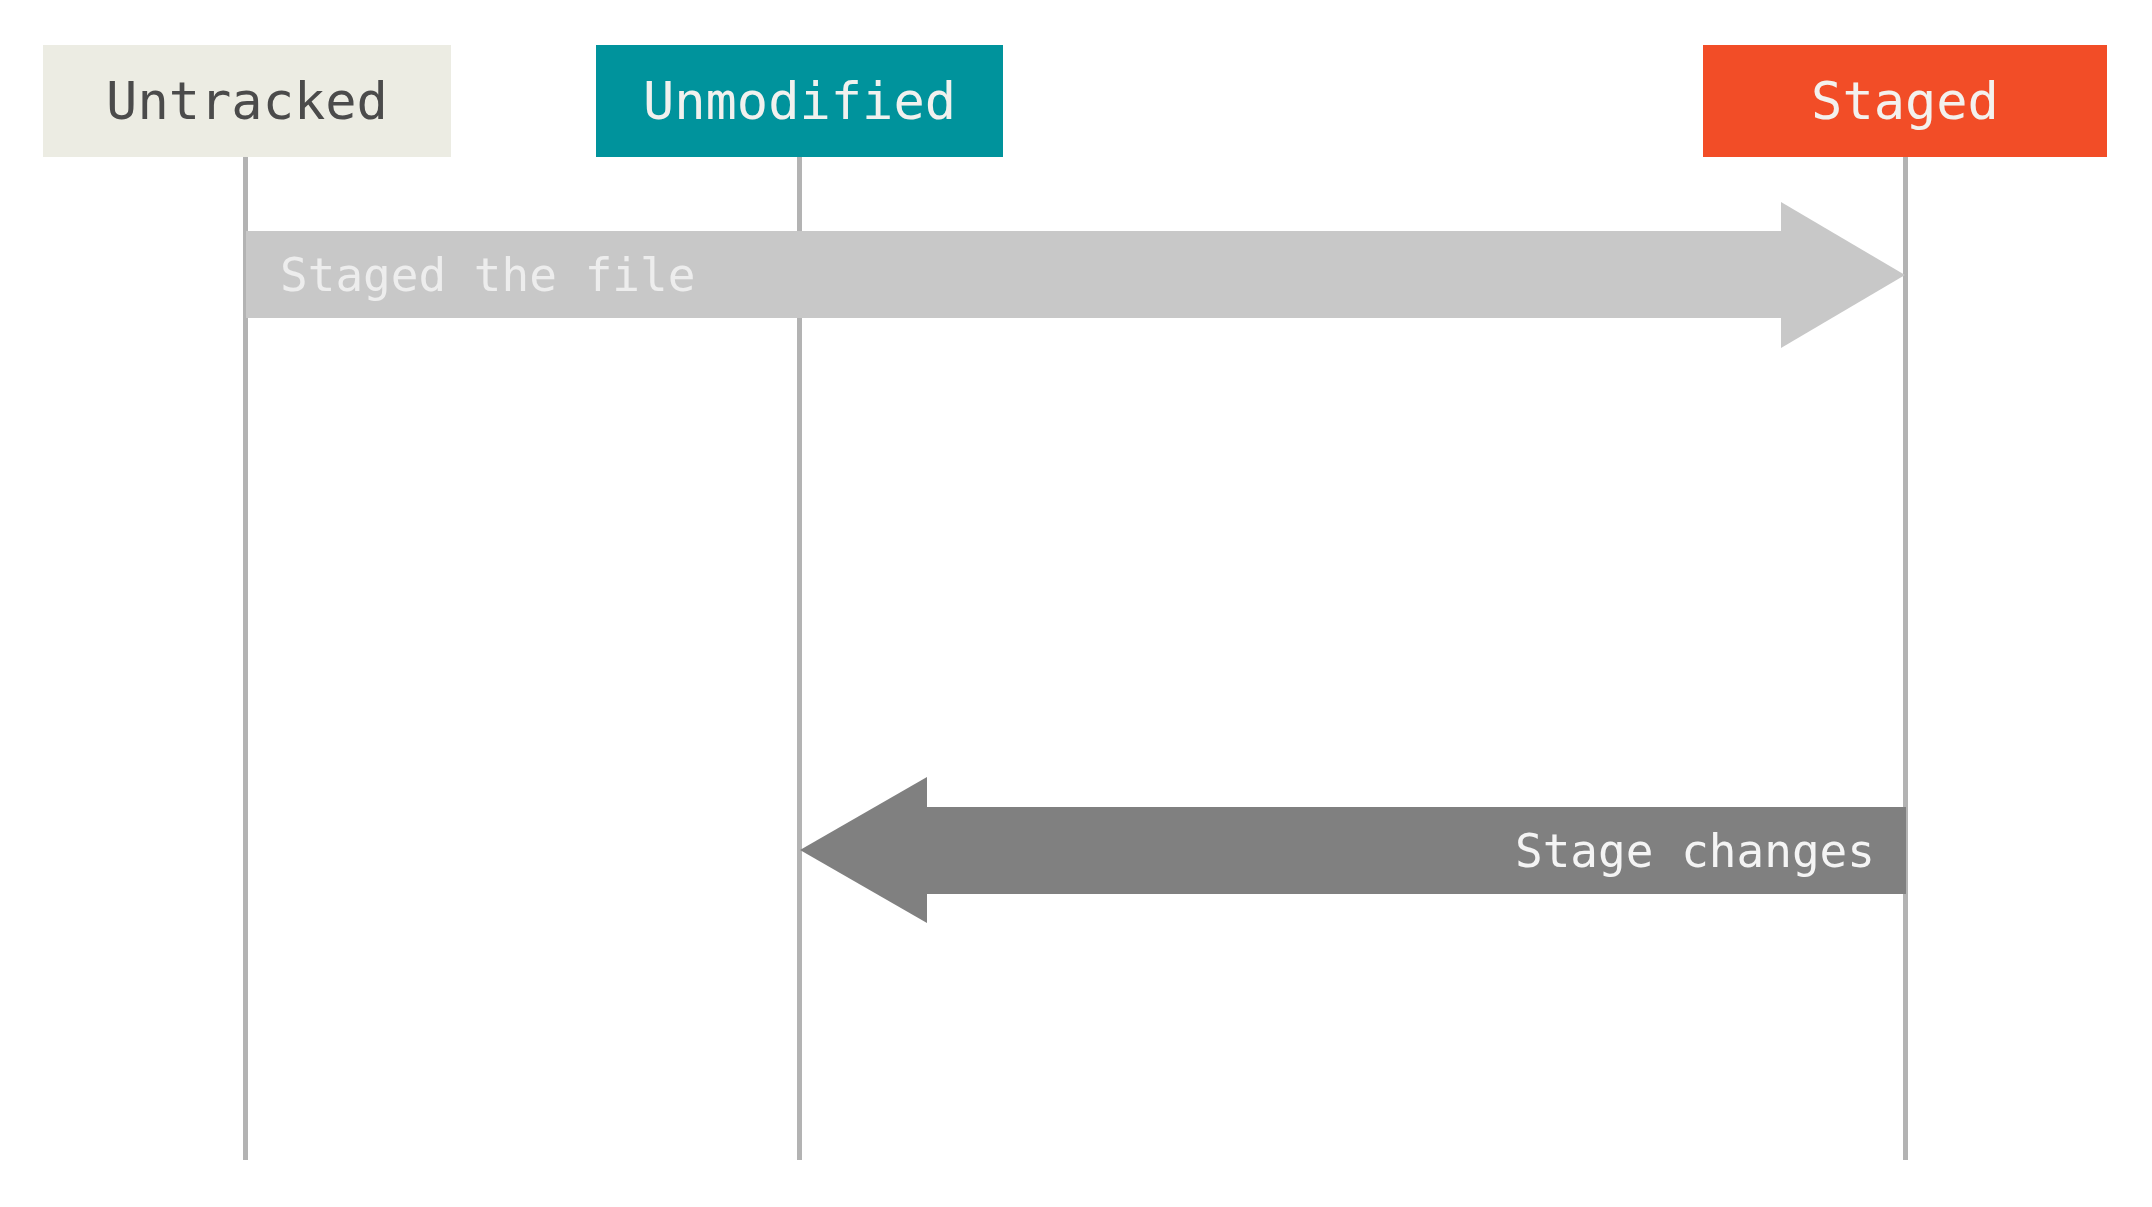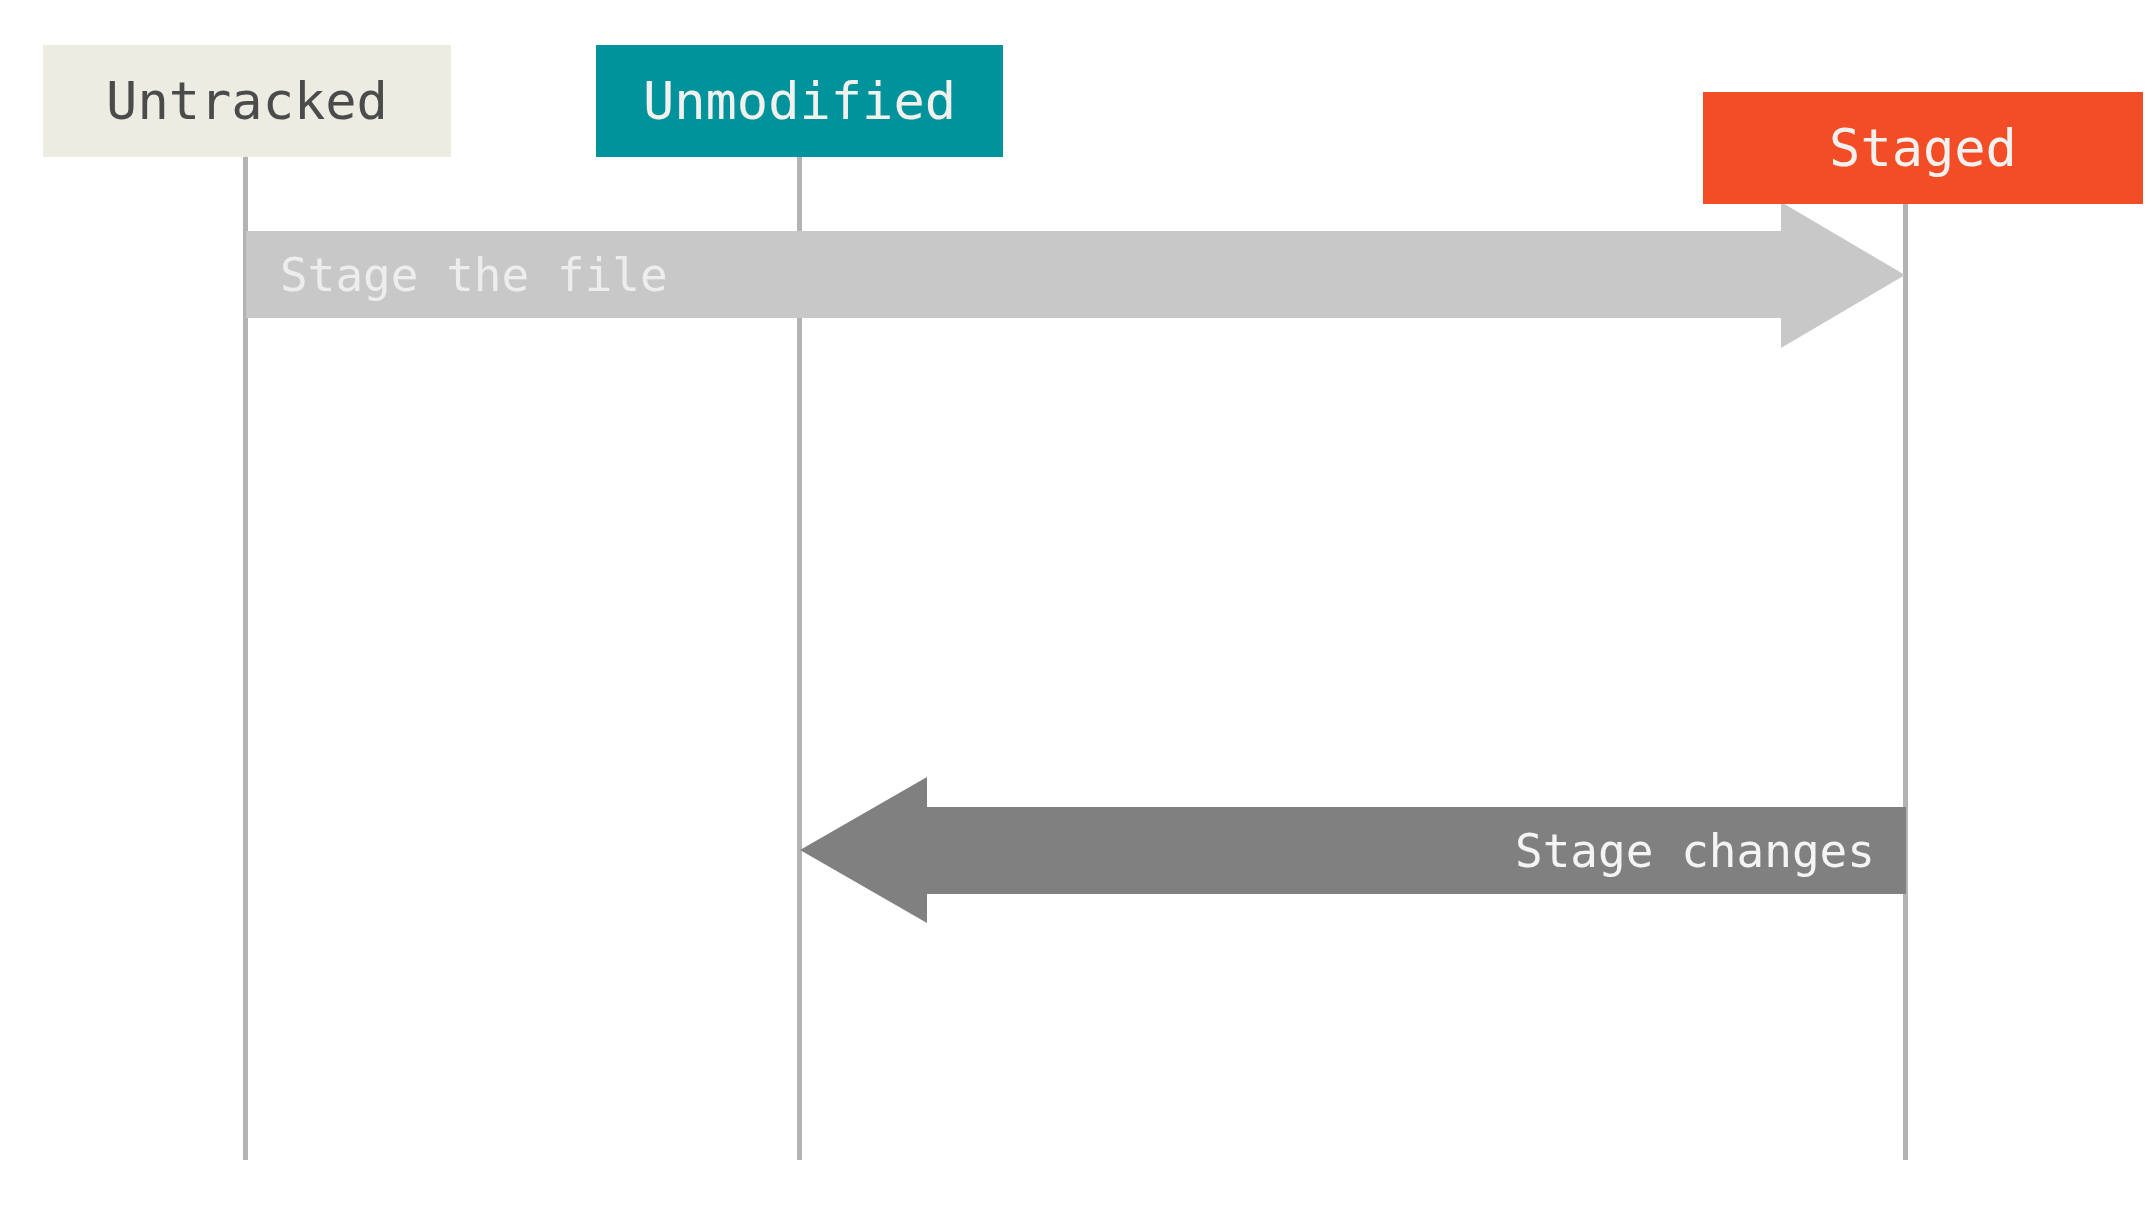--- a/index.html
+++ b/index.html
@@ -44,24 +44,23 @@
     left: 43px;  width: 408px;
     background: #ECECE3;
     color: #4B4B4B;
   }
   .box-unmodified {
     left: 596px; width: 407px;
     background: #00939C;
     color: #F1F1EE;
   }
   .box-staged {
-    left: 1703px; width: 440px;
+    left: 1703px; width: 404px;
     background: #F24D27;
     color: #F3F1EE;
-    margin-top: 47px;
   }
 
   
   .arrow-shaft {
     position: absolute;
     height: 87px;
     display: flex;
     align-items: center;
     font-size: 46px;
     z-index: 2;
@@ -117,21 +116,21 @@
 
   <div class="state-box box-untracked">
     <span>Untracked</span>
   </div>
 
   <div class="state-box box-staged">
     <span>Staged</span>
   </div>
 
   <div class="arrow-shaft stage-shaft">
-    <span>Stage the file</span>
+    <span>Staged the file</span>
   </div>
   <div class="arrow-head stage-head"></div>
 
   <div class="arrow-head commit-head"></div>
   <div class="arrow-shaft commit-shaft">
     <span>Stage changes</span>
   </div>
 
 </div>
 

